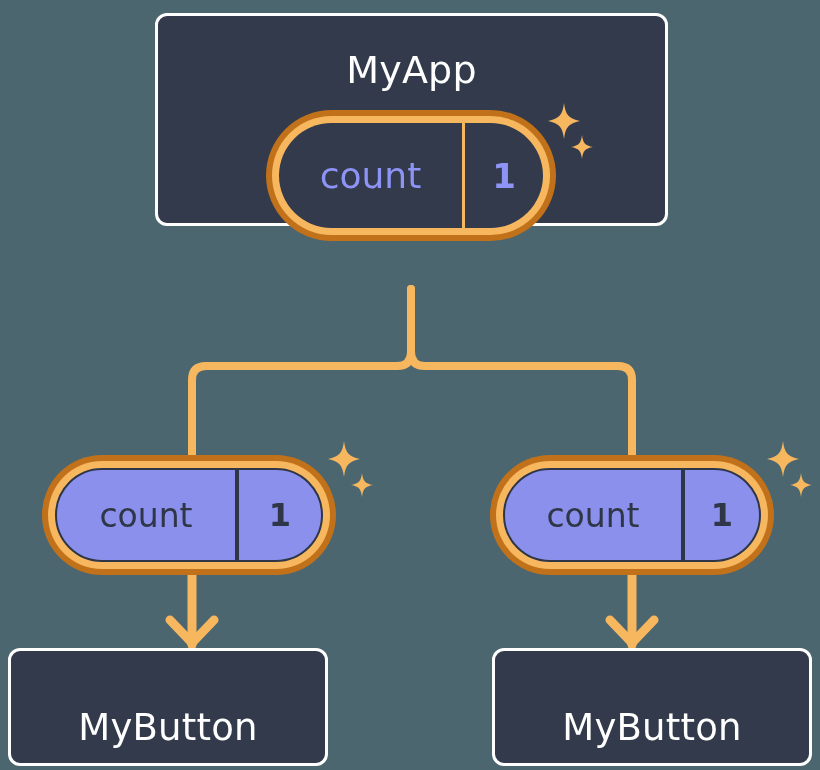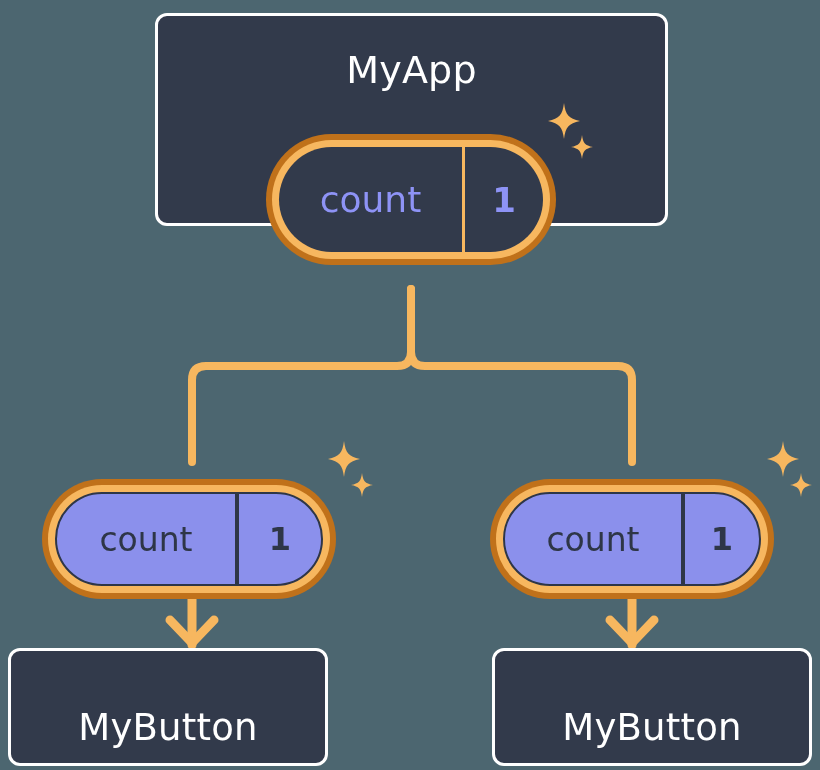--- a/index.html
+++ b/index.html
@@ -84,21 +84,20 @@
   }
 
   
   .capsule {
     position: absolute;
     box-sizing: border-box;
     display: flex;
     align-items: stretch;
     border-radius: 999px;
     z-index: 3;
-    margin-top: 24px;
   }
   
   .capsule {
     background: #c0711a;
     padding: 6px;
   }
   
   .capsule-inner {
     flex: 1;
     display: flex;

